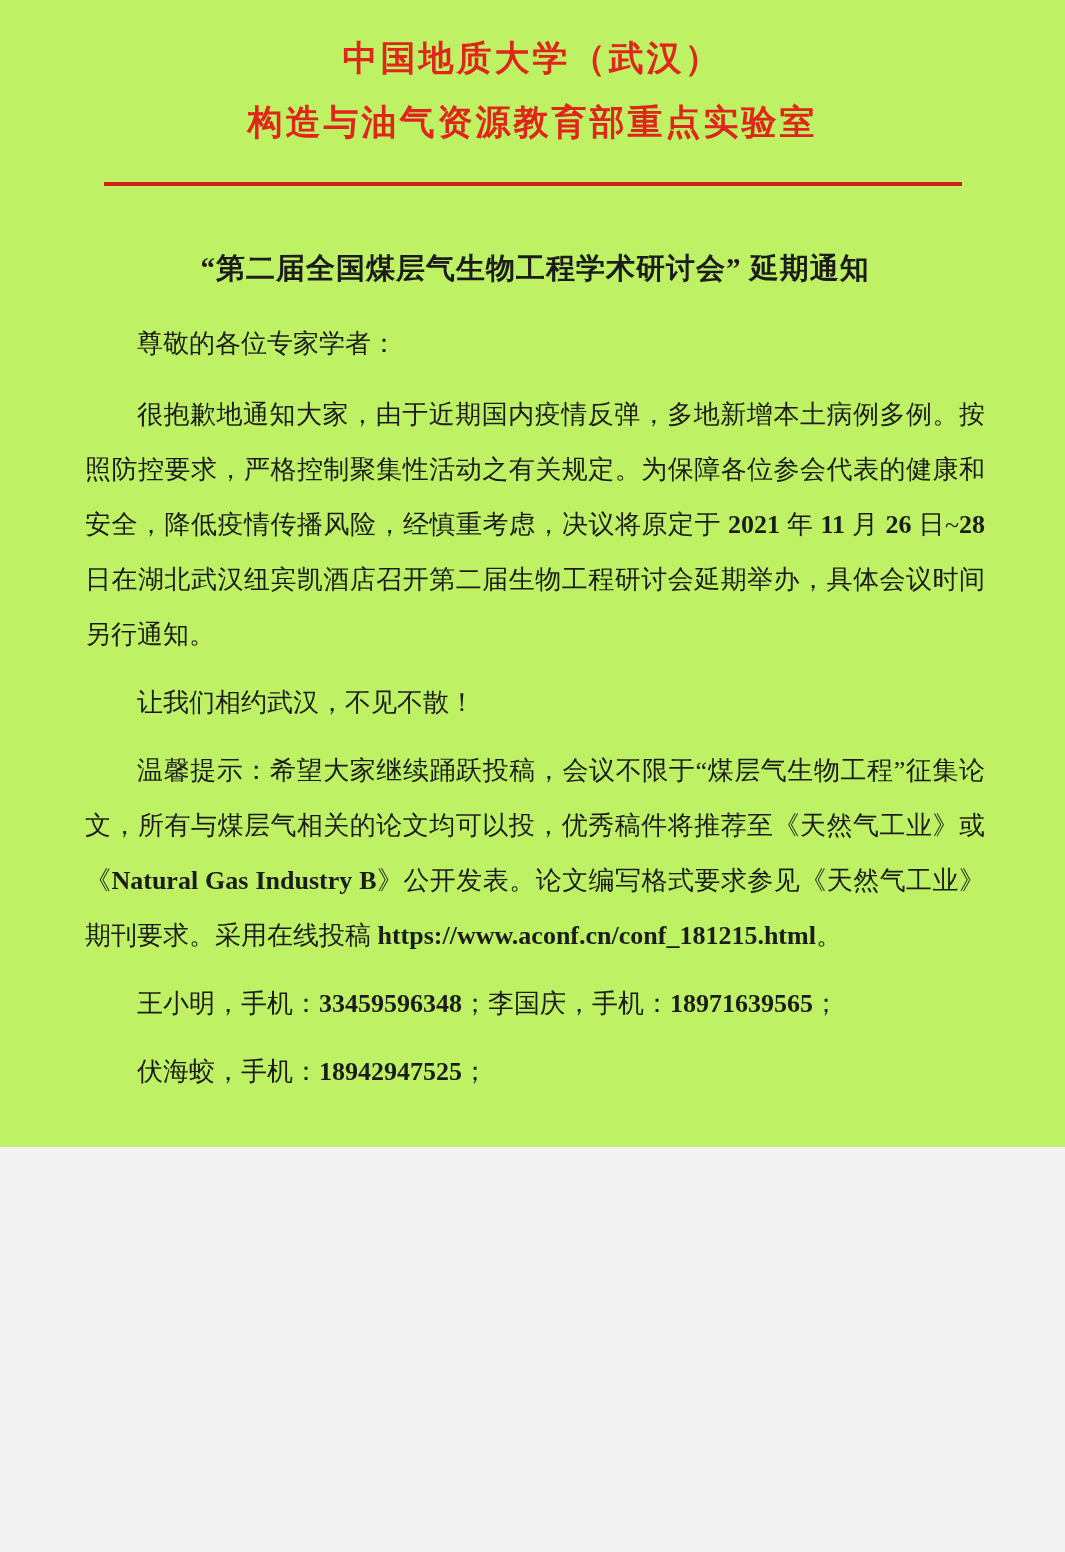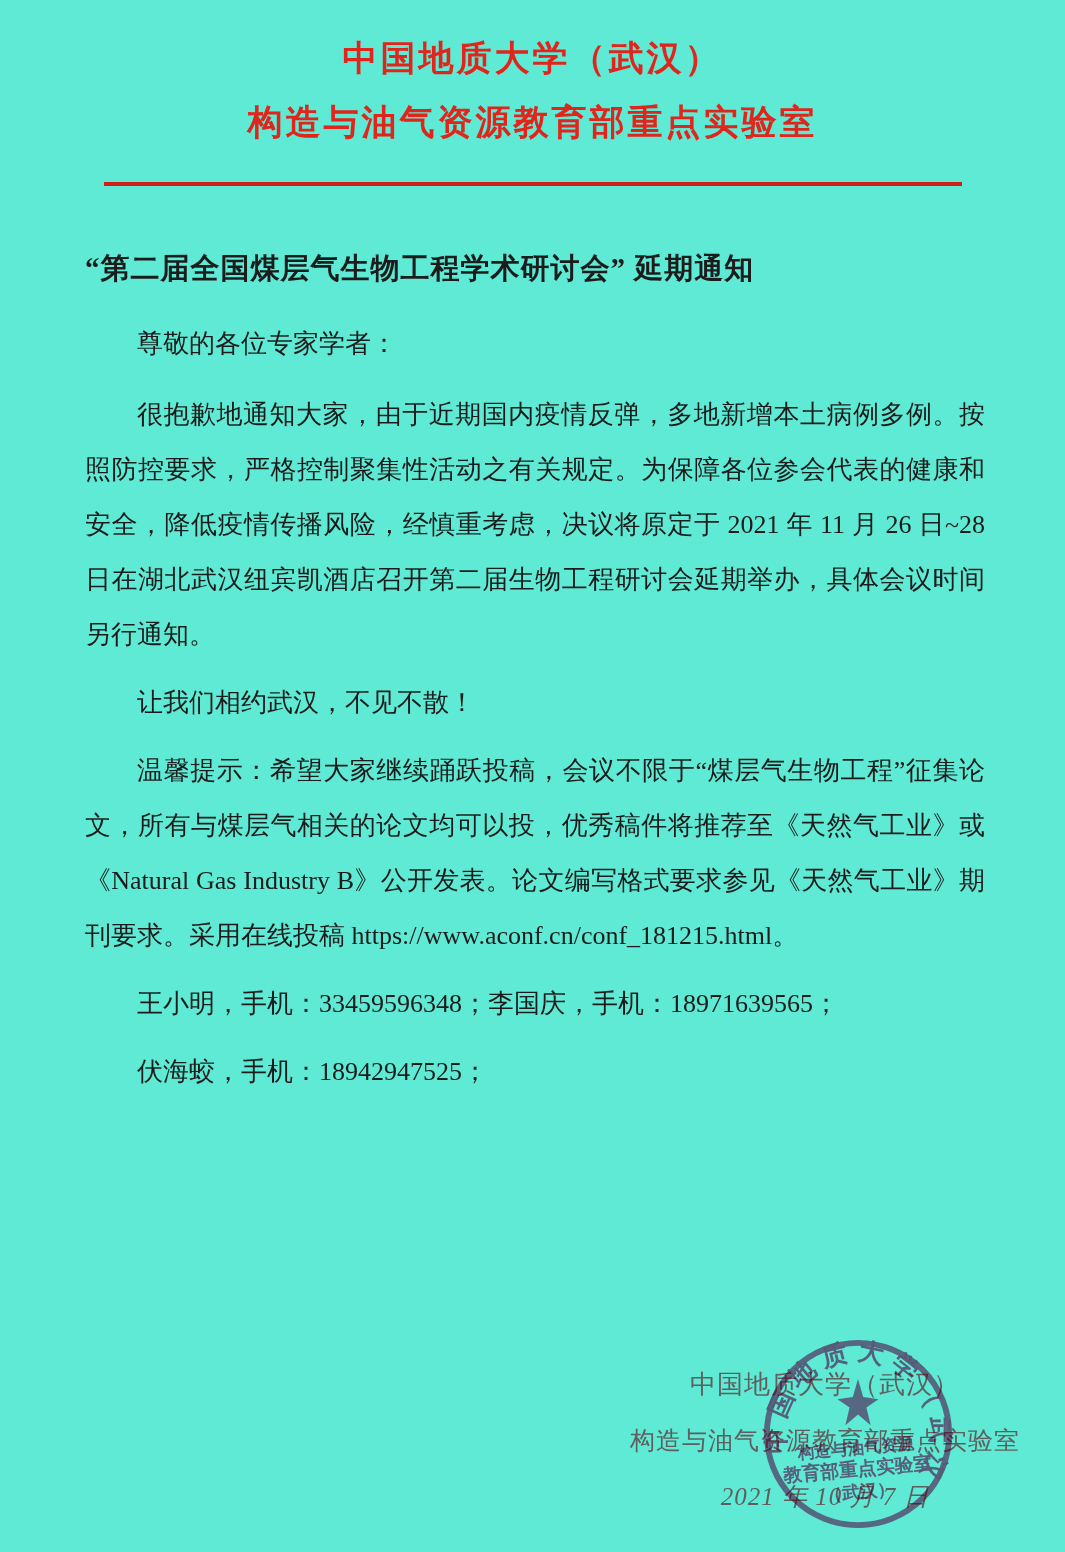--- a/index.html
+++ b/index.html
@@ -1,21 +1,21 @@
 <!DOCTYPE html>
 <html><head>
 <meta charset="utf-8">
 <style>
   html, body { margin: 0; padding: 0; background: #f2f2f2; }
   .page {
     position: relative;
     width: 1065px;
-    height: 1552px;
+    height: 1147px;
     margin: 0 auto;
-    background: #5eead4;
+    background: #bef264;
     overflow: hidden;
     font-family: "Liberation Serif", "DejaVu Serif", serif;
     color: #1c1c1c;
   }
   
   .org {
     text-align: center;
     color: #e0261c;
     font-weight: bold;
     font-size: 35px;
@@ -26,36 +26,37 @@
   .org2 { margin-top: 22px; }
   .rule {
     margin: 38px auto 0 auto;
     width: 858px;
     height: 4px;
     background: #d01f15;
   }
   
   .title {
     margin: 62px 80px 0 85px;
+    text-align: center;
     font-size: 29px;
     font-weight: bold;
     letter-spacing: 1px;
     line-height: 40px;
   }
   
   .content {
     margin: 28px 80px 0 85px;
     font-size: 26px;
     line-height: 55px;
     text-align: justify;
   }
   .salutation { text-indent: 2em; margin: 0; }
   .body-para  { text-indent: 2em; margin: 13px 0 0 0; }
   .body-para:first-of-type { margin-top: 16px; }
-  .num { font-weight: normal; margin-top: 37px; }
+  .num { font-weight: bold; margin-top: 37px; }
   
   .signature {
     position: absolute;
     top: 1357px;
     right: 40px;
     width: 400px;
     text-align: center;
     font-size: 26px;
     line-height: 56px;
     color: #5f5f5f;

